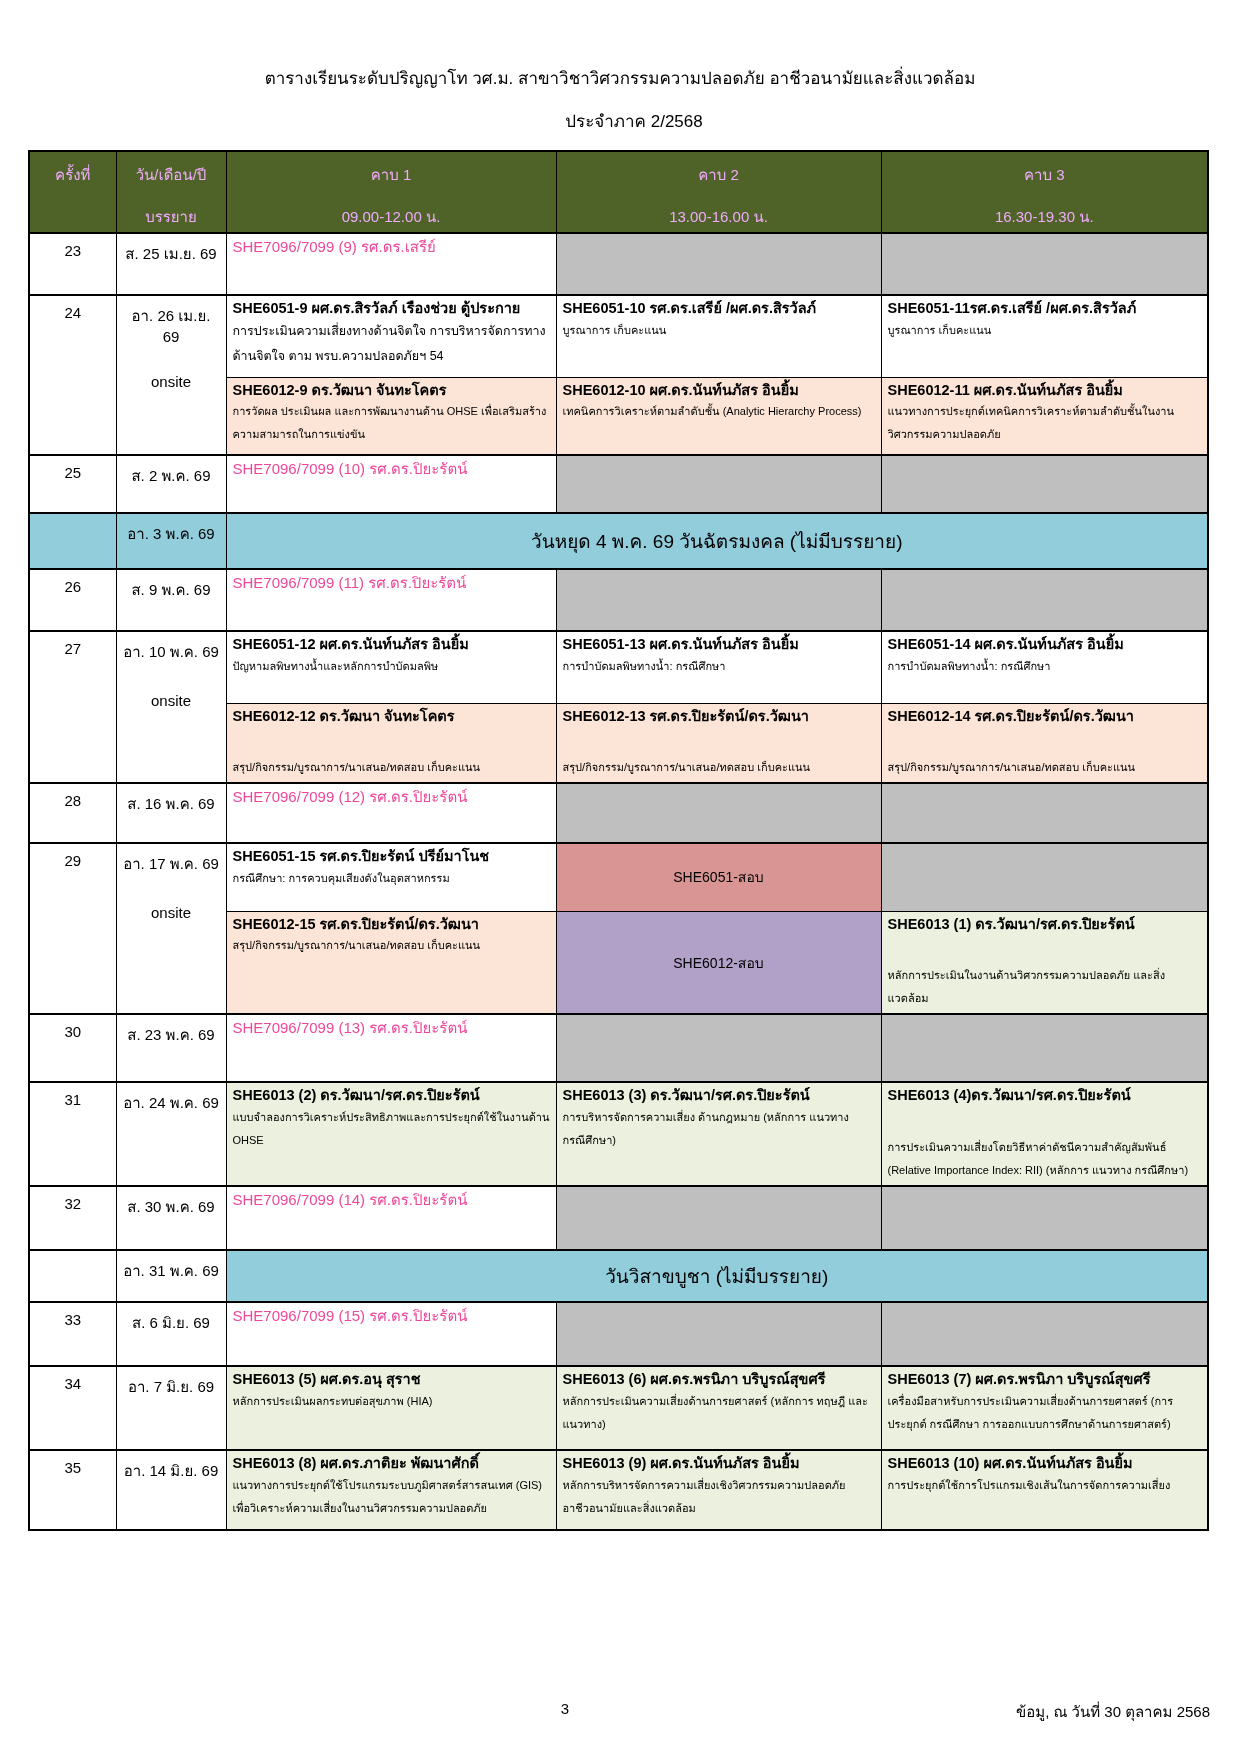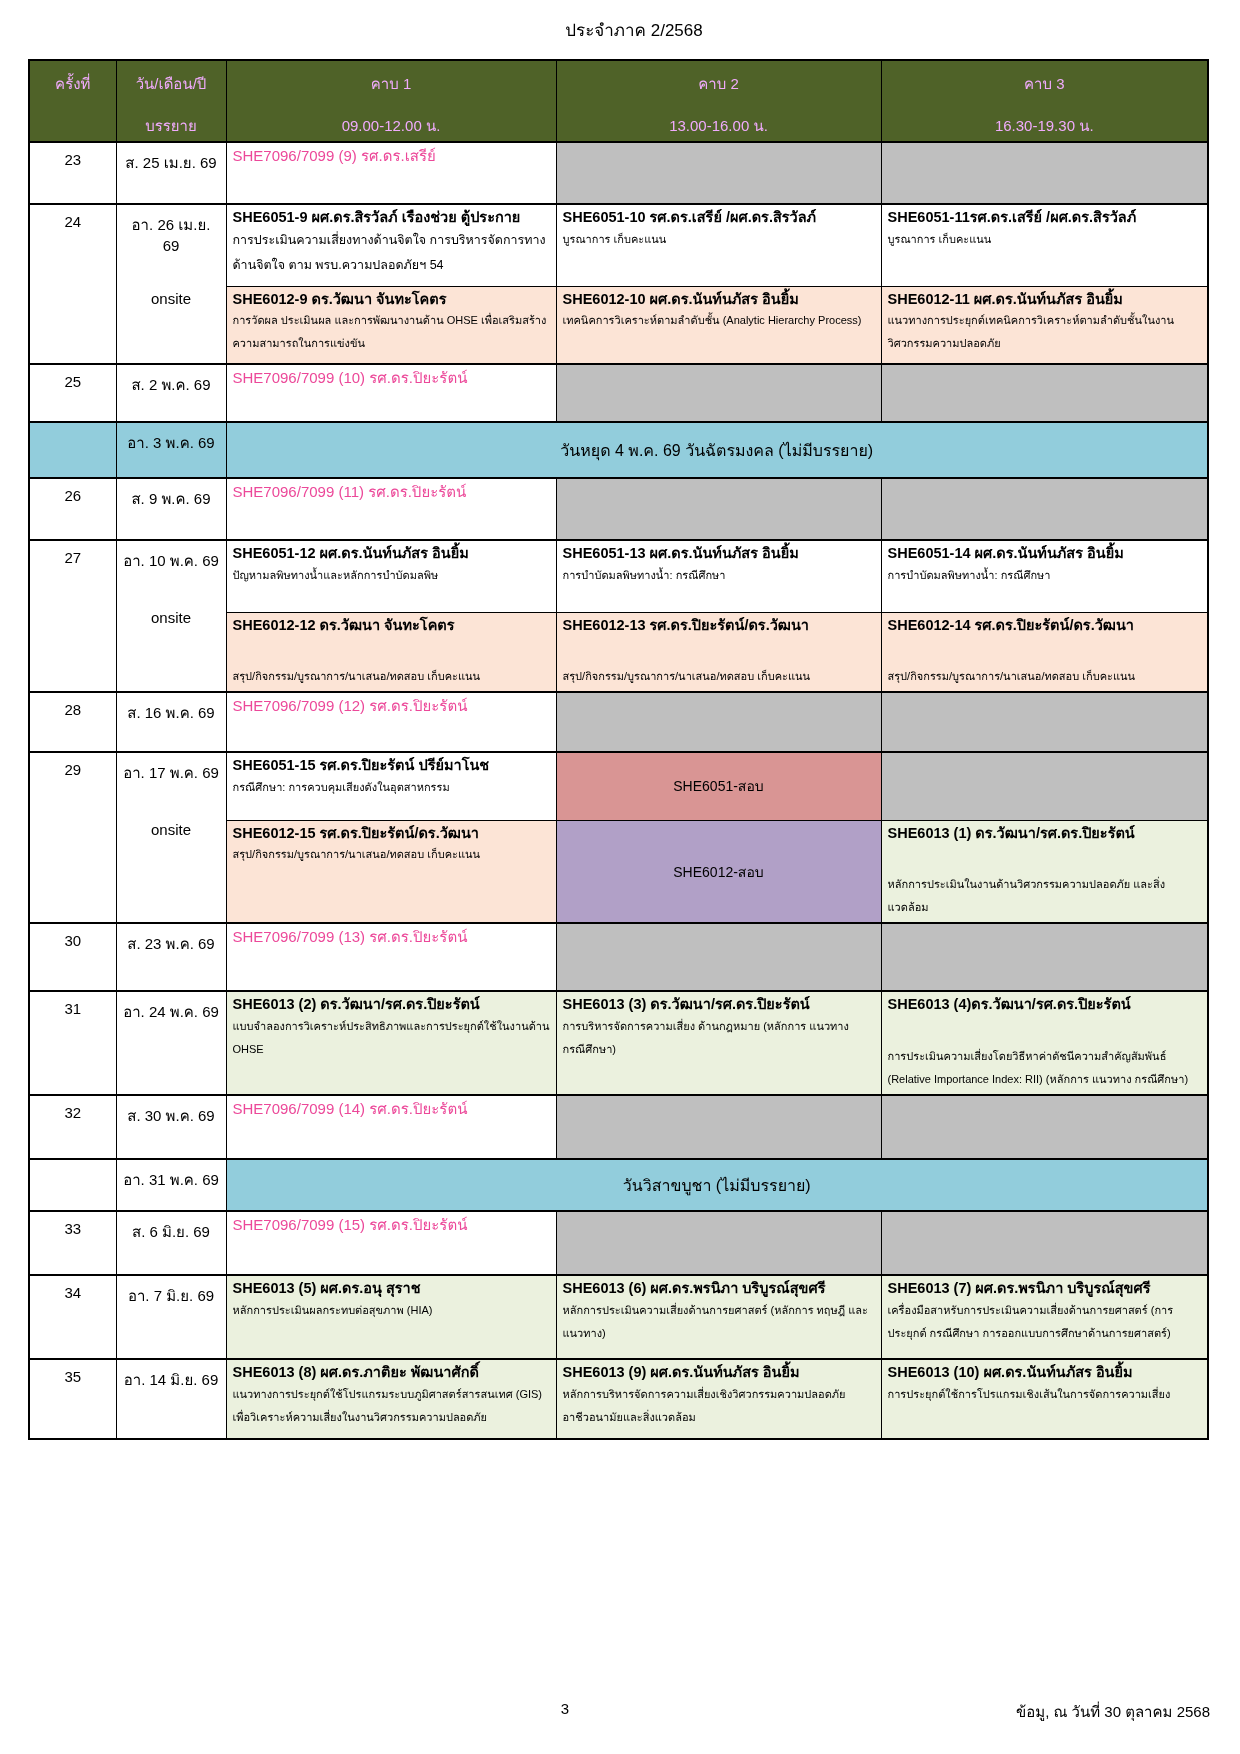--- a/index.html
+++ b/index.html
@@ -28,39 +28,40 @@
   .bg-white  { background:#ffffff; }
   .bg-gray   { background:#bfbfbf; }
   .bg-peach  { background:#fce4d6; }
   .bg-green  { background:#ebf1de; }
   .bg-blue   { background:#92cddc; }
   .bg-pink   { background:#d99594; }
   .bg-purple { background:#b1a0c7; }
 
   td.no-cell   { text-align:center; font-size:15px; padding-top:8px; }
   td.date-cell { text-align:center; font-size:15px; padding-top:8px; }
-  .mode-text   { margin-top:36px; font-size:15px; }
+  .mode-text   { margin-top:28px; font-size:15px; }
 
   .course-title { font-size:14.5px; font-weight:bold; line-height:1.35; }
   .course-title.red { color:#ec4899; font-weight:normal; font-size:15px; }
   .course-desc { font-size:12.5px; margin-top:0; line-height:2.0; }
   .course-desc.small { font-size:11px; line-height:2.1; }
   .course-desc.gap { margin-top:30px; }
 
   td.exam-cell { vertical-align:middle; text-align:center; font-size:14px; }
-  td.holiday-cell { vertical-align:middle; text-align:center; font-size:16px; }
+  td.holiday-cell { vertical-align:middle; text-align:center; font-size:19px; }
 
   .footer { position:absolute; top:1700px; left:0; width:1240px; font-size:15px; }
   .footer .page-num { position:absolute; left:0; width:1130px; text-align:center; }
   .footer .footer-note { position:absolute; right:30px; }
 </style>
 </head>
 <body>
 
 <div>
+  <div class="doc-title">ตารางเรียนระดับปริญญาโท วศ.ม. สาขาวิชาวิศวกรรมความปลอดภัย อาชีวอนามัยและสิ่งแวดล้อม</div>
   <div class="doc-subtitle">ประจำภาค 2/2568</div>
 
   <table class="schedule">
     <colgroup>
       <col style="width:87px">
         <col style="width:110px">
         <col style="width:330px">
         <col style="width:325px">
         <col style="width:327px">
     </colgroup>

